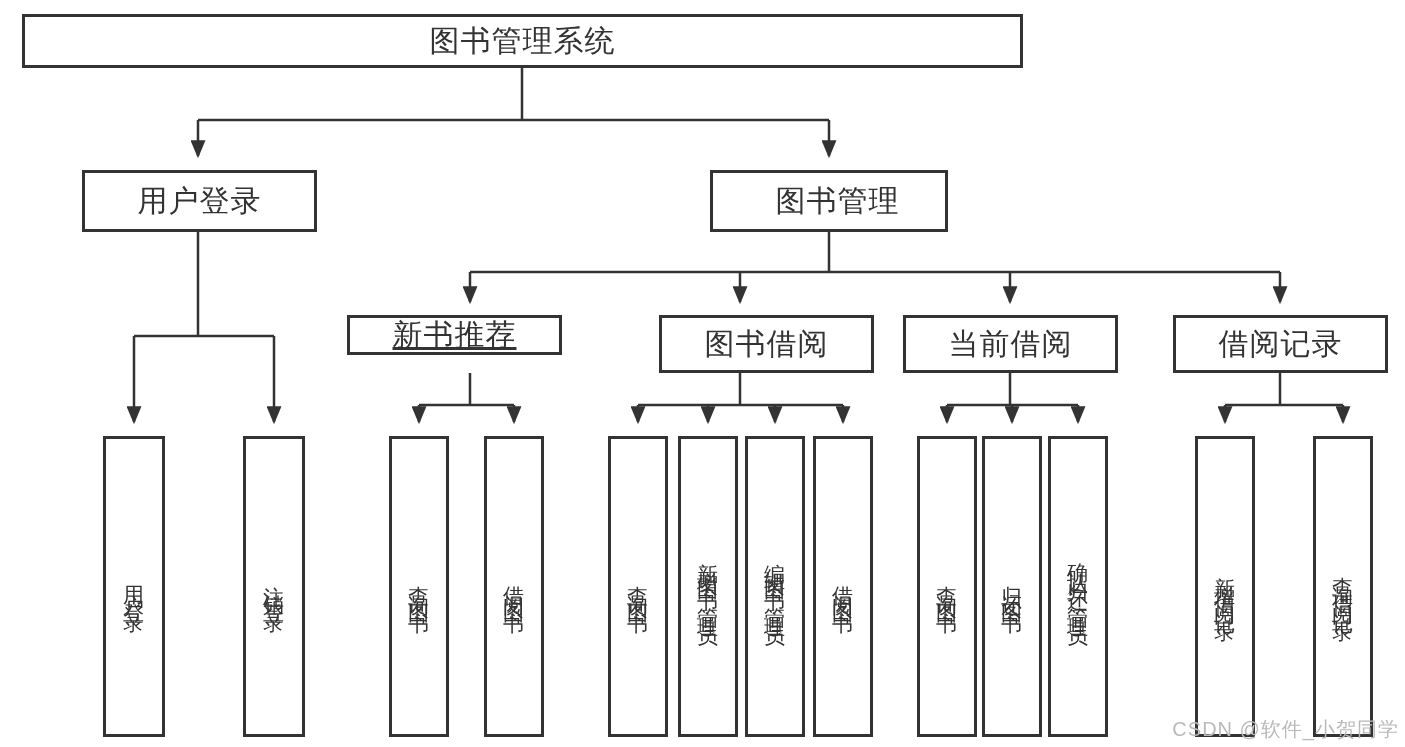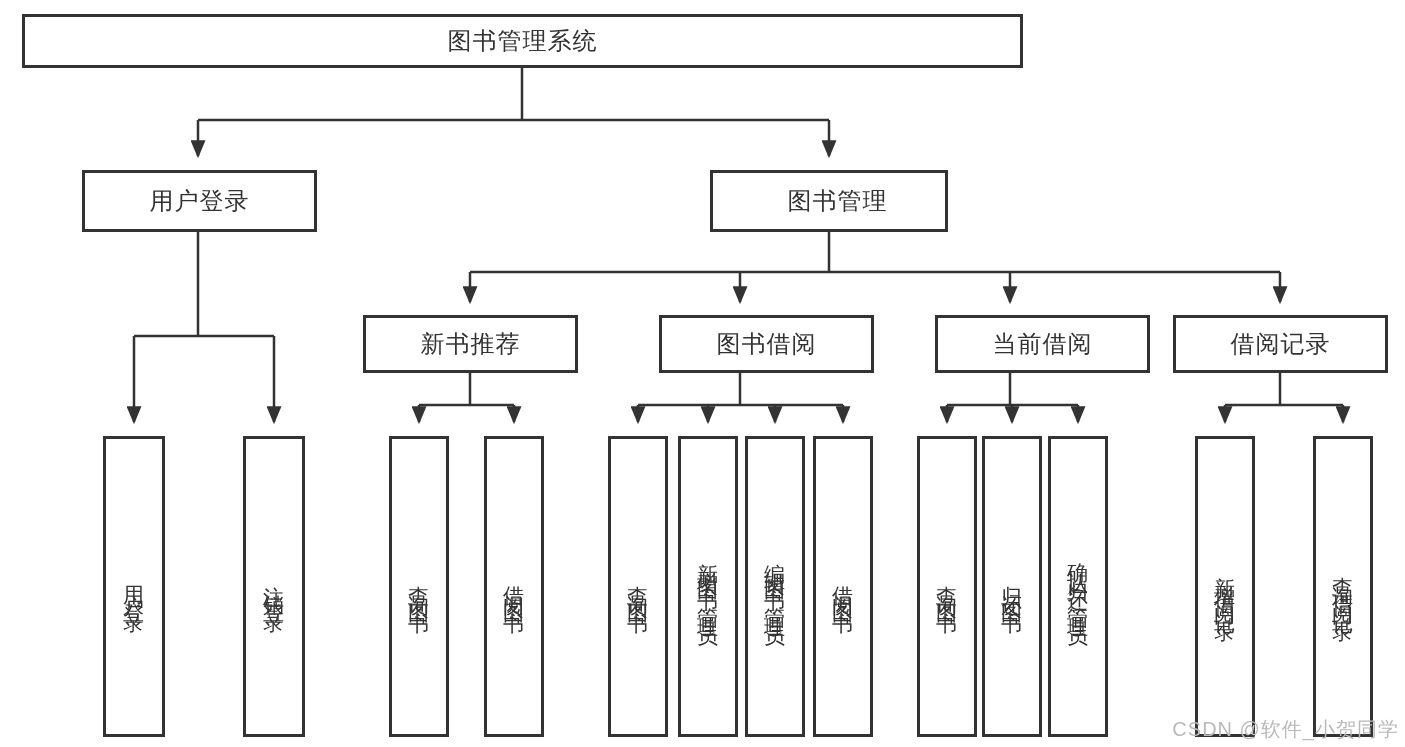--- a/index.html
+++ b/index.html
@@ -24,40 +24,40 @@
   }
   .box {
     position: absolute;
     box-sizing: border-box;
     border: 3px solid #333333;
     background: #ffffff;
     color: #333333;
     display: flex;
     align-items: center;
     justify-content: center;
-    font-size: 24px;
+    font-size: 30px;
     letter-spacing: 1px;
   }
   .leaf {
     font-size: 21px;
   }
   .leaf .vtext {
     writing-mode: vertical-rl;
     text-orientation: mixed;
     letter-spacing: 9px;
     line-height: 1;
     white-space: nowrap;
   }
   
   .n-root          { left: 22px;   top: 14px;  width: 1001px; height: 54px; }
   .n-user-login    { left: 82px;   top: 170px; width: 235px;  height: 62px; }
   .n-book-mgmt     { left: 710px;  top: 170px; width: 238px;  height: 62px; padding-left: 17px; }
-  .n-new-book-rec  { left: 363px;  top: 315px; width: 215px;  height: 58px; }
+  .n-new-book-rec  { left: 347px;  top: 315px; width: 215px;  height: 40px; text-decoration: underline; }
   .n-book-borrow   { left: 659px;  top: 315px; width: 215px;  height: 58px; }
-  .n-cur-borrow    { left: 903px;  top: 315px; width: 215px;  height: 58px; margin-left: 32px; }
+  .n-cur-borrow    { left: 903px;  top: 315px; width: 215px;  height: 58px; }
   .n-borrow-rec    { left: 1173px; top: 315px; width: 215px;  height: 58px; }
 
   .leaf            { top: 436px; width: 60px; height: 301px; }
   .l-user-login    { left: 103px; width: 62px; }
   .l-logout        { left: 243px; width: 62px; }
   .l-nb-query      { left: 389px; }
   .l-nb-borrow     { left: 484px; }
   .l-bb-query      { left: 608px; }
   .l-bb-add        { left: 678px; }
   .l-bb-edit       { left: 745px; }

